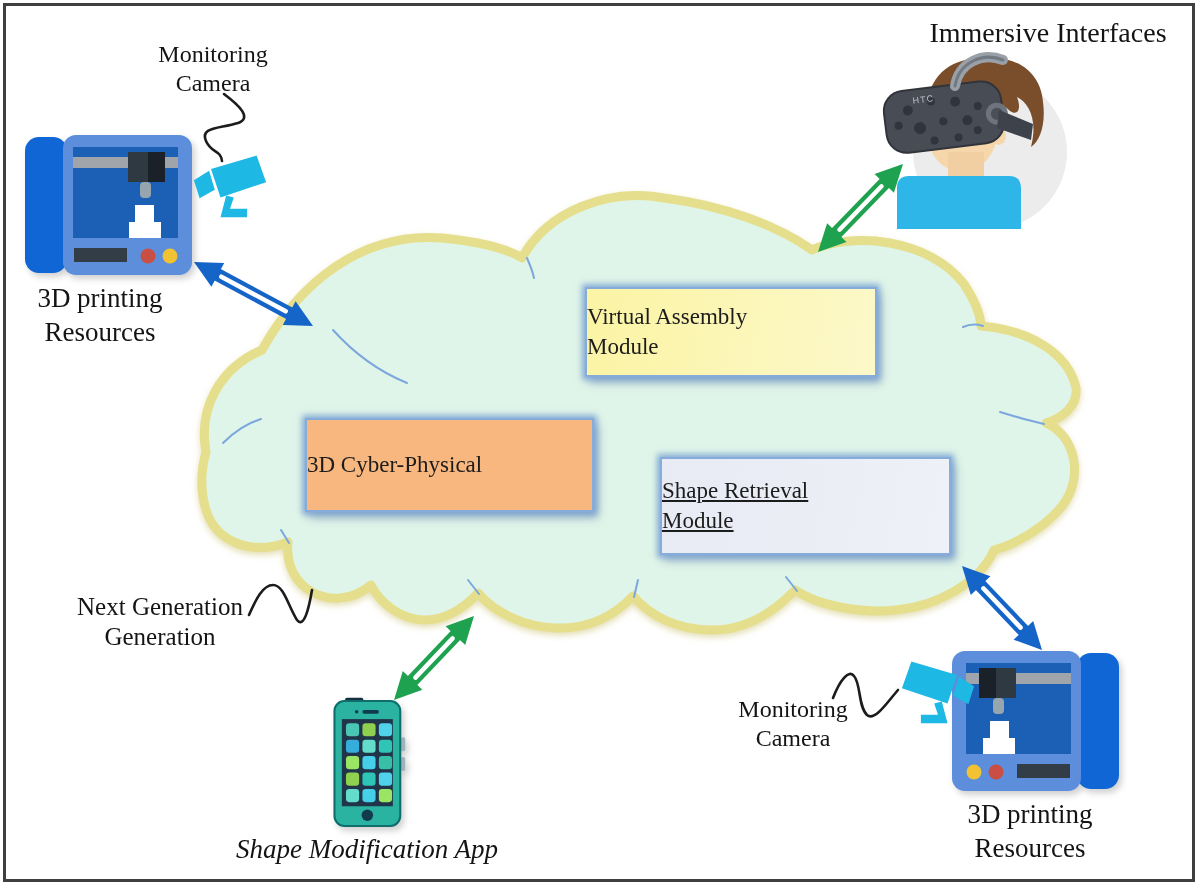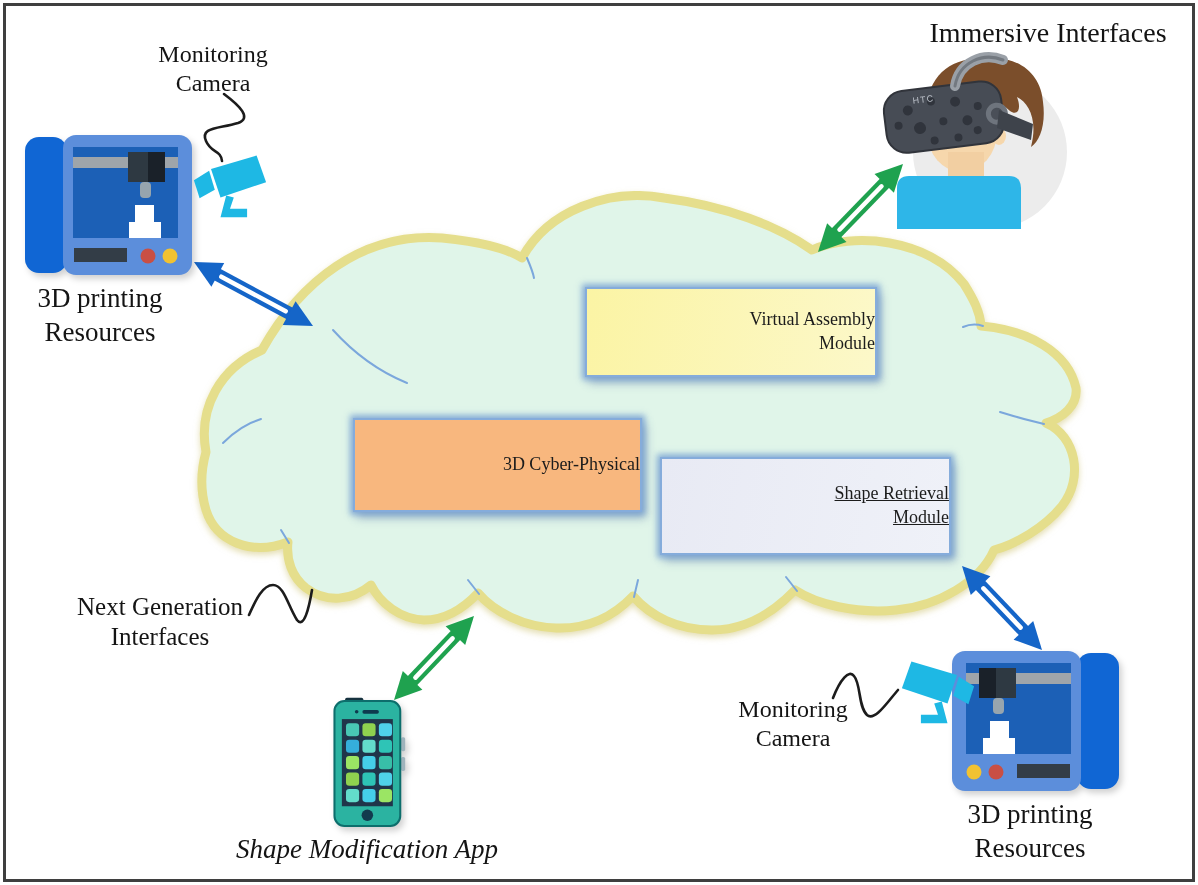--- a/index.html
+++ b/index.html
@@ -4,25 +4,25 @@
 <style>
   html,body{margin:0;padding:0;background:#ffffff;}
   #canvas{position:relative;width:1198px;height:885px;background:#ffffff;overflow:hidden;
           font-family:"Liberation Serif","DejaVu Serif",serif;}
   .frame{position:absolute;inset:3px;border:3px solid #3f3f3f;pointer-events:none;}
   svg{display:block;}
   #overlay{position:absolute;left:0;top:0;}
   .icon{position:absolute;}
   .label{position:absolute;text-align:center;color:#141414;line-height:1.2;}
   .module{position:absolute;display:flex;flex-direction:column;justify-content:center;
-          text-align:right;font-size:18px;color:#1c1c1c;line-height:1.32;
+          text-align:left;font-size:23px;color:#1c1c1c;line-height:1.32;
           border:2px solid #85ACDB;
           box-shadow:0 0 6px 3px rgba(115,158,210,.8), 4px 6px 9px rgba(85,115,165,.45);}
   .module-yellow{background:linear-gradient(100deg,#FBF4A4 0%,#FCF8C9 100%);}
-  .module-orange{background:linear-gradient(100deg,#F8B largo 0,#F8B77E 0%,#F9BE8D 100%);background:#F8B77E;margin-left:48px;}
+  .module-orange{background:linear-gradient(100deg,#F8B largo 0,#F8B77E 0%,#F9BE8D 100%);background:#F8B77E;}
   .module-lavender{background:linear-gradient(100deg,#E8EAF4 0%,#EFF1F8 100%);}
   .shadowed{filter:drop-shadow(3px 4px 3px rgba(0,0,0,.18));}
 </style>
 </head>
 <body>
 
 <div id="canvas">
 
   <svg id="overlay" width="1198" height="885" viewBox="0 0 1198 885">
 
@@ -228,21 +228,21 @@
 
   <div class="label" style="left:908px;top:16px;width:280px;font-size:28px;">Immersive Interfaces</div>
 
   <div class="label" style="left:15px;top:282px;width:170px;font-size:27px;line-height:1.25;">
     <div>3D printing</div>
     <div>Resources</div>
   </div>
 
   <div class="label" style="left:60px;top:592px;width:200px;font-size:25px;">
     <div>Next Generation</div>
-    <div>Interfaces</div>
+    <div>Generation</div>
   </div>
 
   <div class="label" style="left:207px;top:833px;width:320px;font-size:27px;font-style:italic;">Shape Modification App</div>
 
   <div class="label" style="left:723px;top:695px;width:140px;font-size:24px;">
     <div>Monitoring</div>
     <div>Camera</div>
   </div>
 
   <div class="label" style="left:945px;top:798px;width:170px;font-size:27px;line-height:1.25;">

